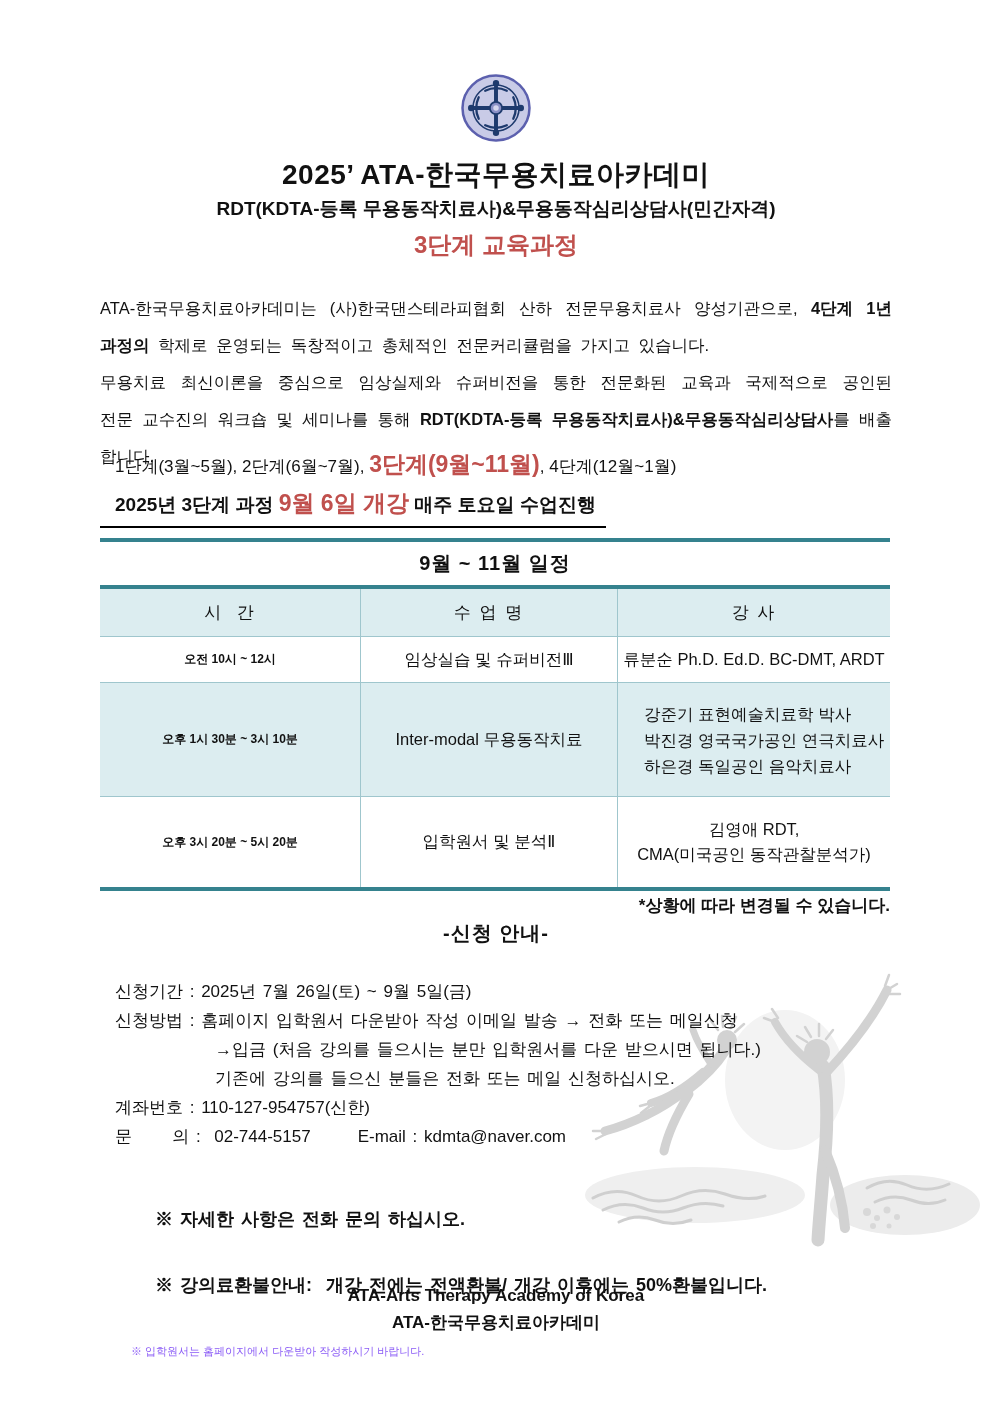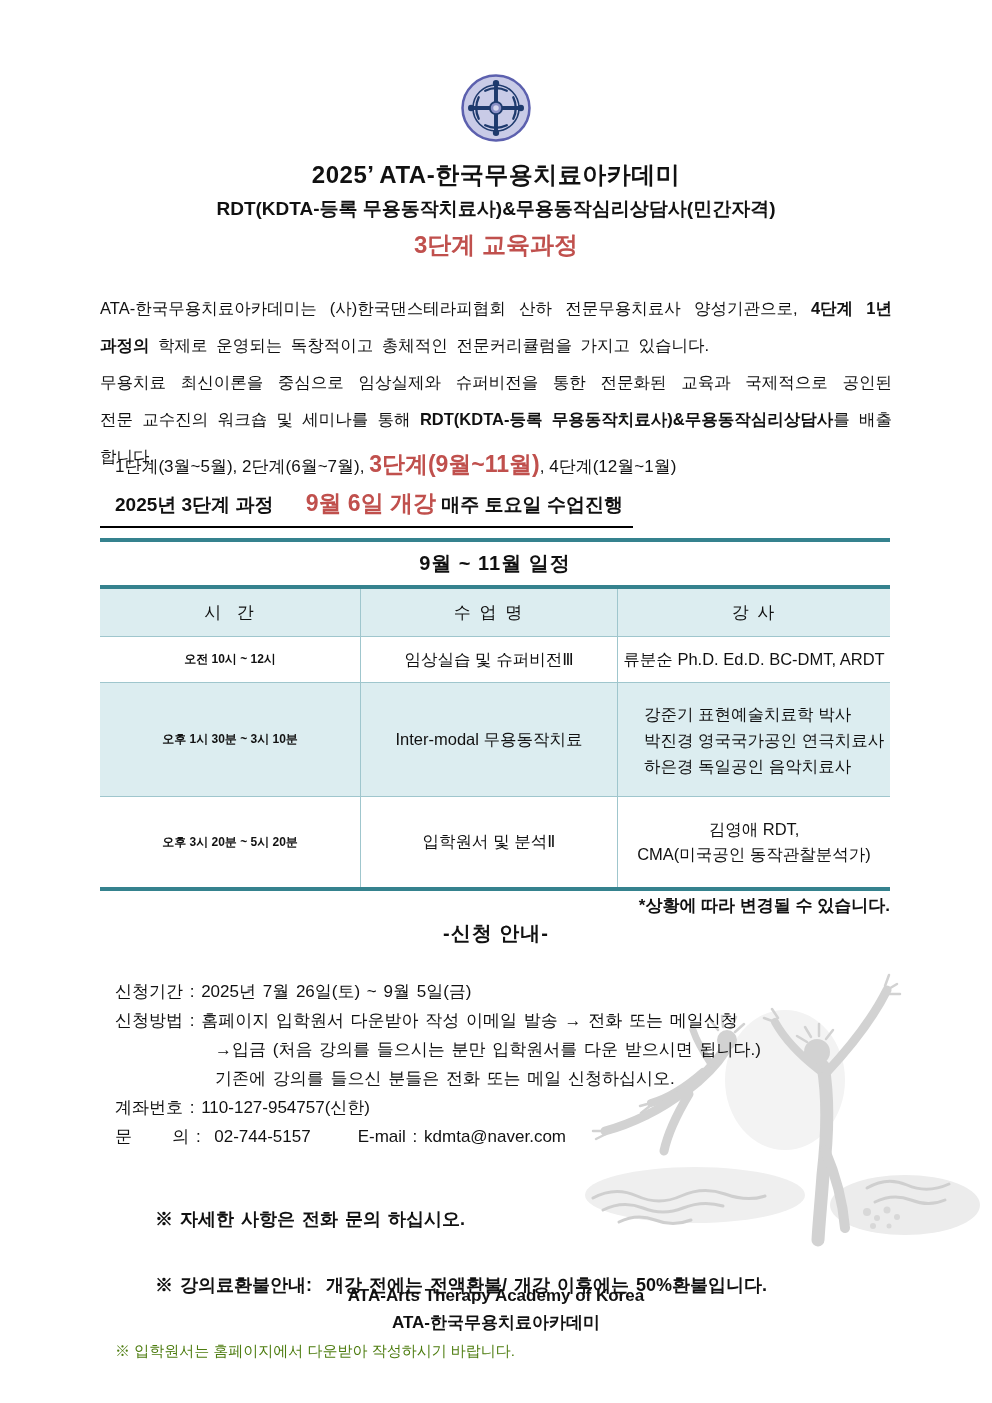--- a/index.html
+++ b/index.html
@@ -8,41 +8,41 @@
     font-family:"Liberation Sans", sans-serif; color:#111111; overflow:hidden;
   }
   .abs { position:absolute; }
   .z1 { z-index:1; }
 
   
   .logo-wrap { left:460px; top:68px; width:72px; height:80px; }
 
   
   .titles { left:0; top:158px; width:992px; text-align:center; }
-  .t1 { font-size:24px; font-weight:700; letter-spacing:0.5px; line-height:34px; }
+  .t1 { font-size:28px; font-weight:700; letter-spacing:0.5px; line-height:34px; }
   .t2 { font-size:19px; font-weight:700; line-height:34px; }
   .t3 { font-size:24px; font-weight:700; color:#c0504d; line-height:38px; }
 
   
   .intro { left:100px; top:290px; width:792px; font-size:16.5px; font-weight:500; }
   .intro .ln { line-height:37px; word-spacing:4px; text-align:justify; }
   .intro .jl { text-align-last:justify; }
   .b { font-weight:700; }
 
   
   .stage { left:115px; top:449px; font-size:17px; font-weight:500; }
   .stage .hl { font-size:23px; font-weight:700; color:#c0504d; }
 
   
   .open { left:100px; top:488px; }
   .open-inner {
     display:inline-block; border-bottom:2.5px solid #000;
     padding:0 10px 7px 15px; font-size:19px; font-weight:700;
   }
-  .open-inner .hl { font-size:23px; font-weight:700; color:#c0504d;margin-left:27px; }
+  .open-inner .hl { font-size:23px; font-weight:700; color:#c0504d; }
 
   
   .tbl { left:100px; top:538px; width:790px; border-top:4px solid #35828e; }
   .tbl-title {
     height:43px; line-height:43px; text-align:center;
     font-size:20px; font-weight:700; border-bottom:4px solid #35828e;
     letter-spacing:1px;
   }
   .tg { display:grid; grid-template-columns:260px 257px 273px; border-bottom:4px solid #35828e; }
   .cell {
@@ -64,21 +64,21 @@
   .apply-heading { left:0; top:920px; width:992px; text-align:center; font-size:20px; font-weight:700; letter-spacing:1px; }
 
   
   .apps { left:115px; top:977px; font-size:17px; font-weight:500; }
   .app-line { line-height:29px; white-space:pre-wrap; word-spacing:2px; }
   .ind { padding-left:100px; }
 
   
   .notices { left:115px; top:1168px; white-space:pre-wrap; }
   .n-big { font-size:18px; font-weight:700; line-height:30px; word-spacing:2px;margin-left:40px; }
-  .n-small { font-size:15px; font-weight:400; color:#4d7c0f; line-height:30px; padding-left:-4px; }
+  .n-small { font-size:11px; font-weight:400; color:#8b5cf6; line-height:30px; padding-left:-4px;margin-left:16px; }
 
   
   .footer { left:0; top:1282px; width:992px; text-align:center; font-weight:700; }
   .f1 { font-size:17px; line-height:27px; }
   .f2 { font-size:17px; line-height:27px; }
 
   
   .watermark { left:575px; top:960px; width:410px; height:305px; z-index:0; pointer-events:none; }
 </style>
 </head>

